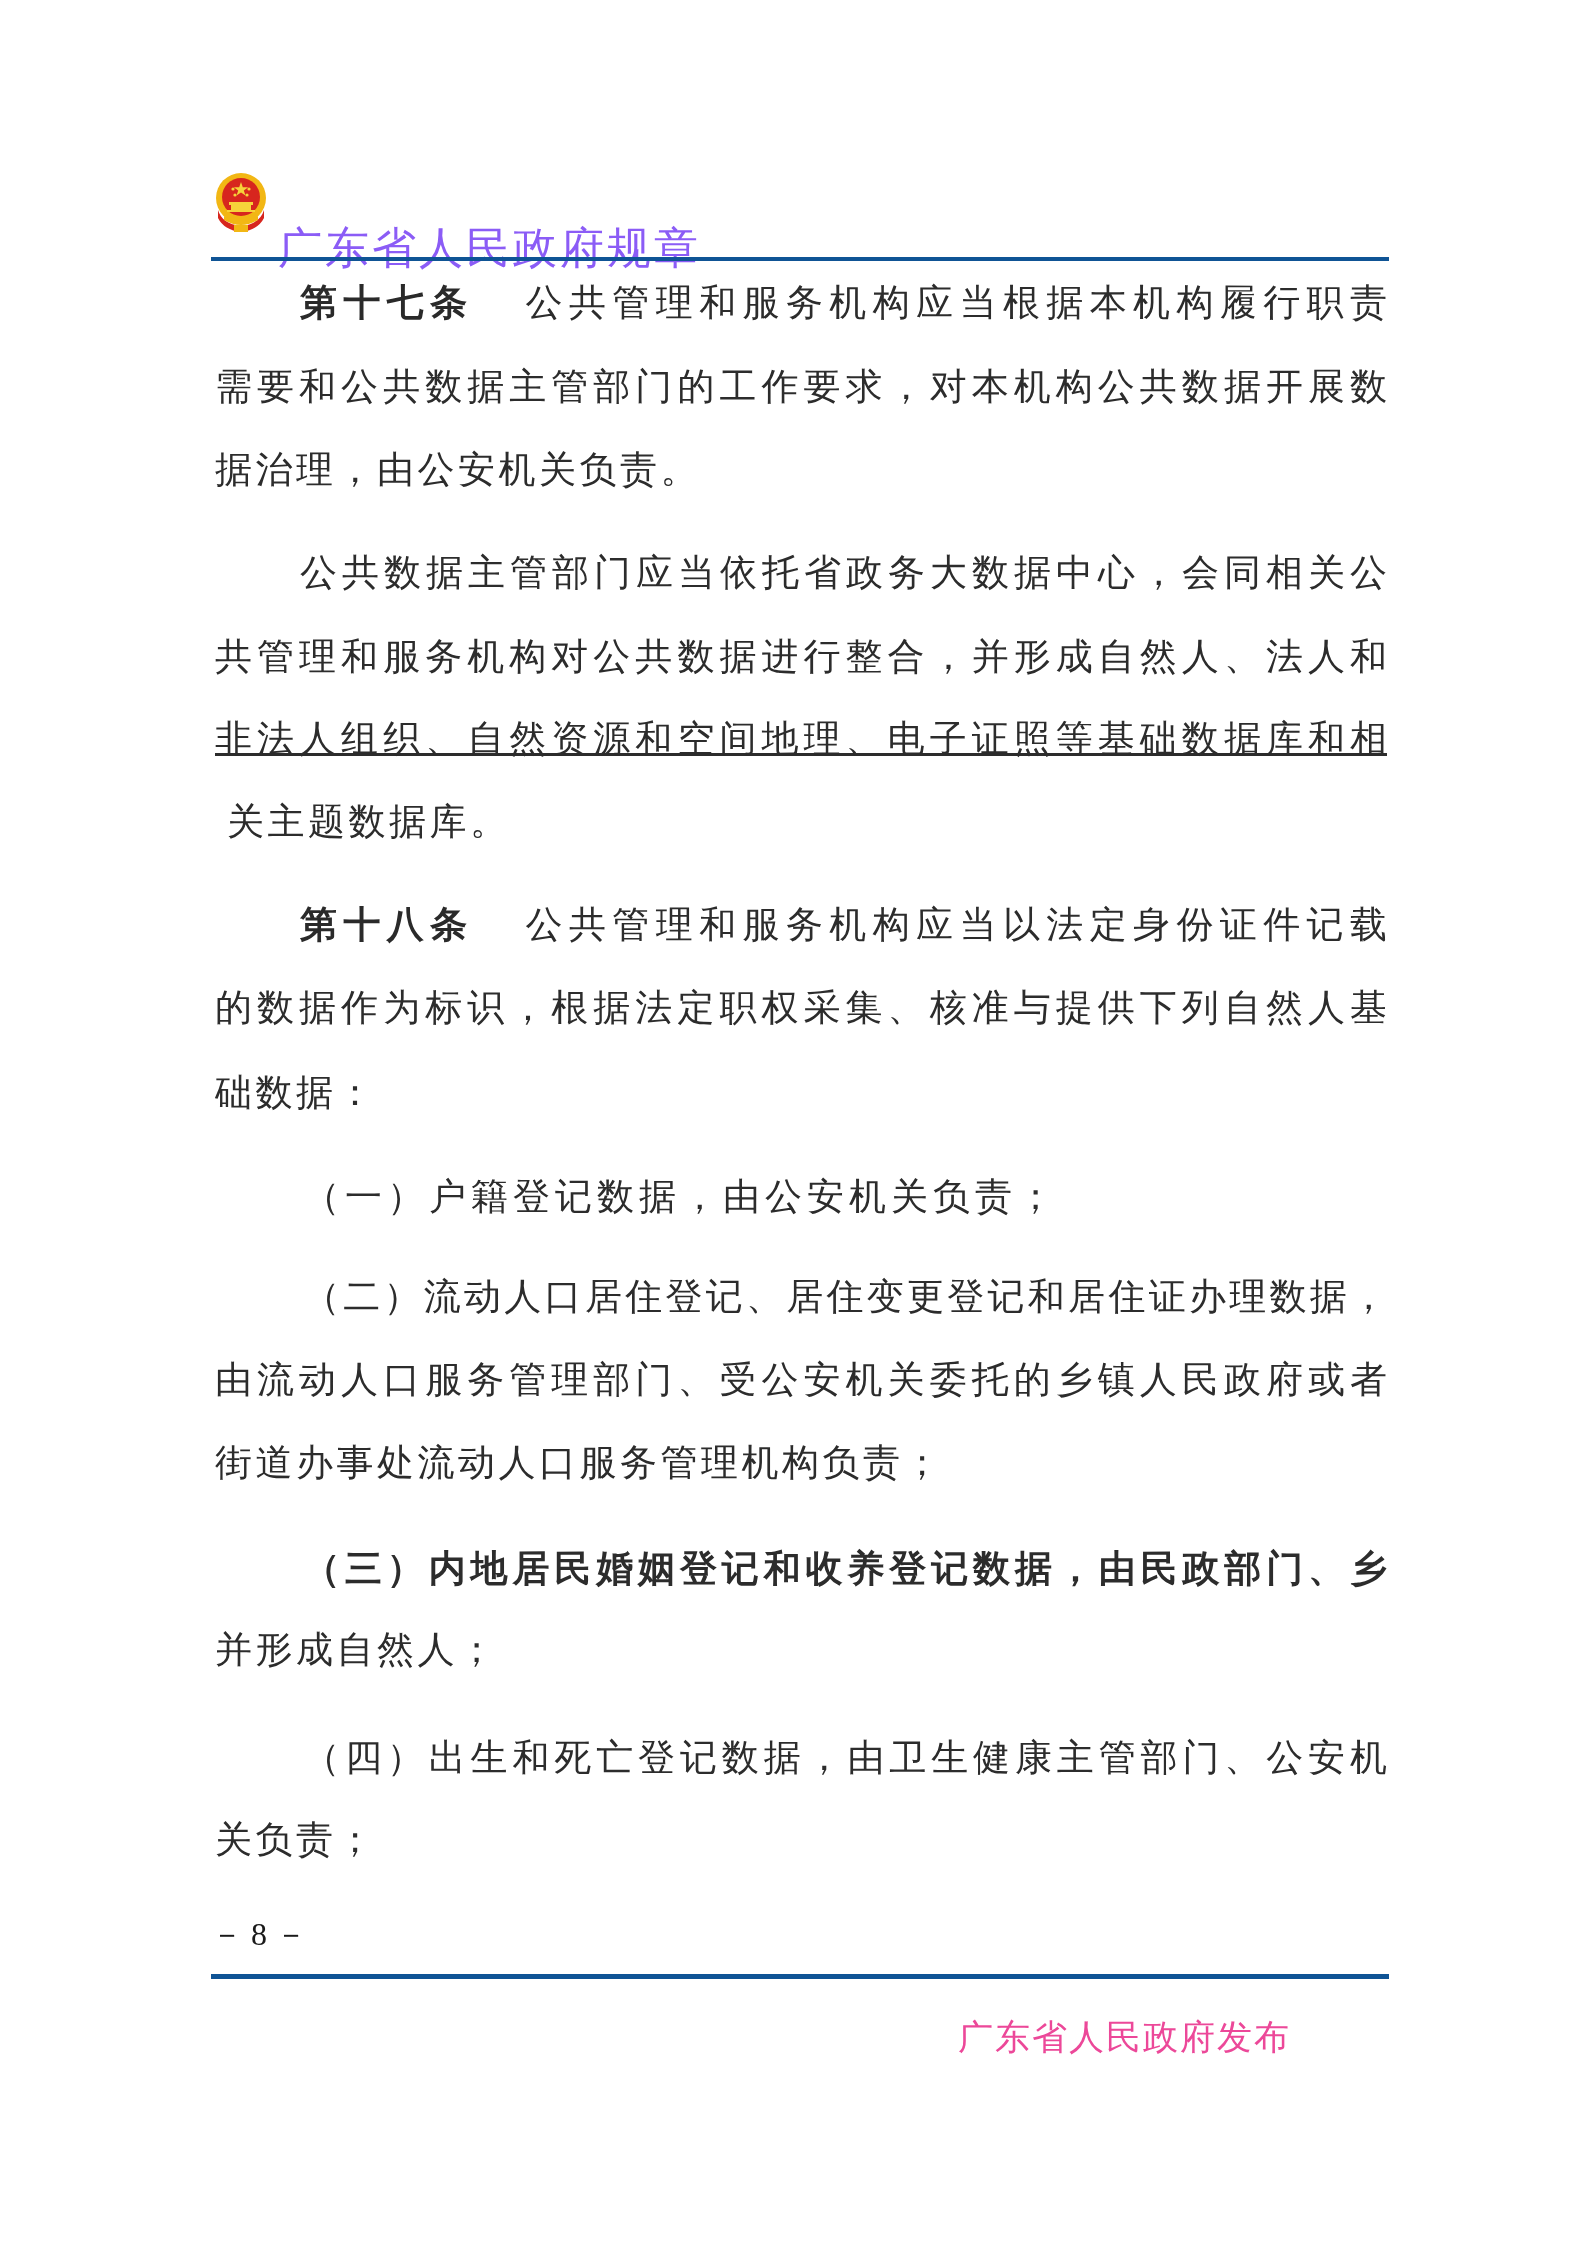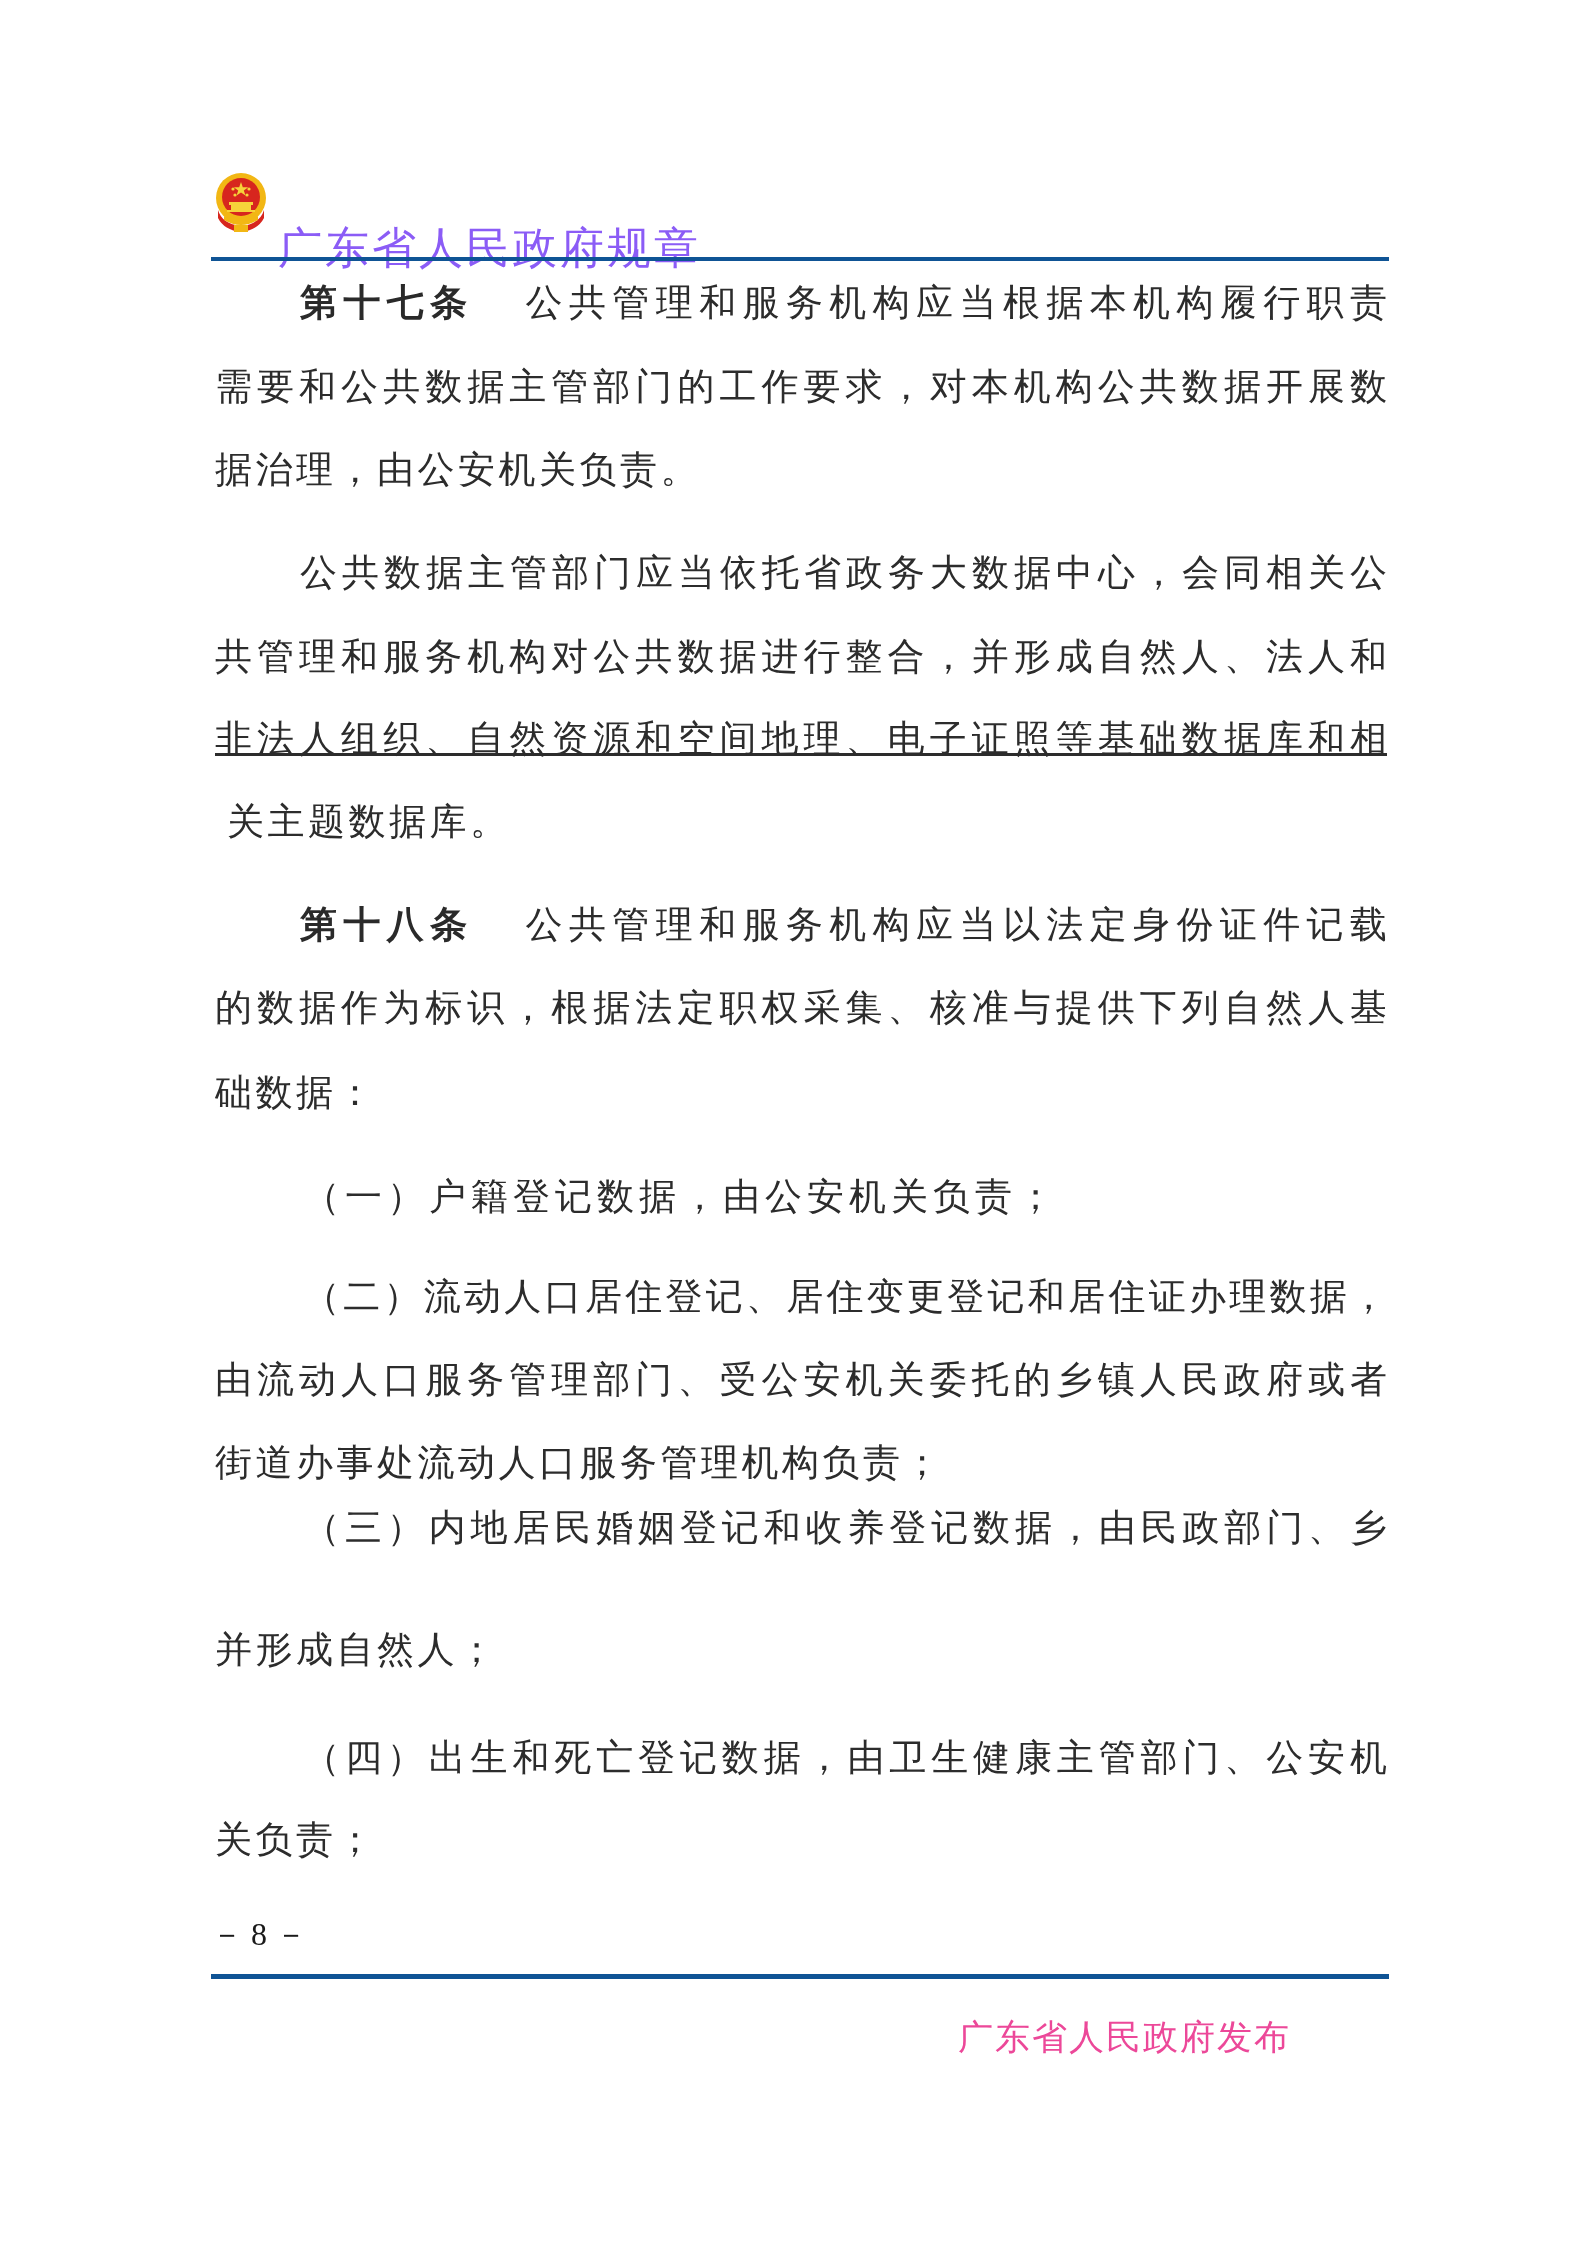--- a/index.html
+++ b/index.html
@@ -135,21 +135,21 @@
   <div class="line justify indent2" style="top:895px;"><span class="article-no">第十八条</span><span>公共管理和服务机构应当以法定身份证件记载</span></div>
   <div class="line justify" style="top:978px;">的数据作为标识，根据法定职权采集、核准与提供下列自然人基</div>
   <div class="line" style="top:1063px;letter-spacing:3.5px;">础数据：</div>
 
   <div class="line indent-item" style="top:1167px;letter-spacing:5px;">（一）户籍登记数据，由公安机关负责；</div>
 
   <div class="line justify indent-item" style="top:1267px;">（二）流动人口居住登记、居住变更登记和居住证办理数据，</div>
   <div class="line justify" style="top:1350px;">由流动人口服务管理部门、受公安机关委托的乡镇人民政府或者</div>
   <div class="line" style="top:1433px;letter-spacing:3.5px;">街道办事处流动人口服务管理机构负责；</div>
 
-  <div class="line justify indent-item" style="top:1498px;">（三）内地居民婚姻登记和收养登记数据，由民政部门、乡</div>
+  <div class="line justify indent-item" style="top:1538px;font-weight:bold;">（三）内地居民婚姻登记和收养登记数据，由民政部门、乡</div>
   <div class="line" style="top:1620px;letter-spacing:3.5px;">并形成自然人；</div>
 
   <div class="line justify indent-item" style="top:1728px;">（四）出生和死亡登记数据，由卫生健康主管部门、公安机</div>
   <div class="line" style="top:1810px;letter-spacing:3.5px;">关负责；</div>
 </div>
 
 <div class="page-number">－ 8 －</div>
 <div class="rule bottom"></div>
 <div class="footer-text">广东省人民政府发布</div>
 

